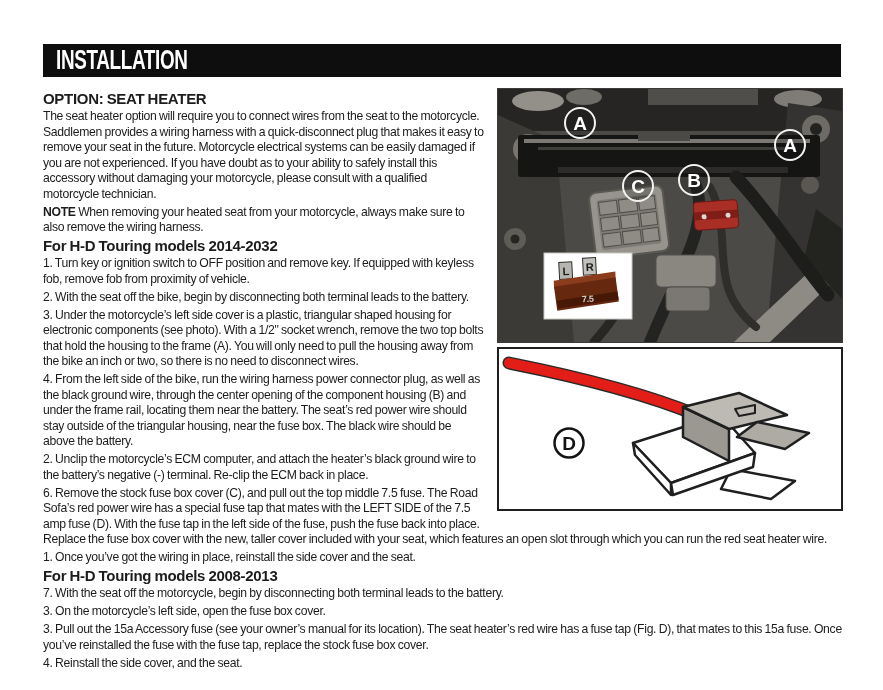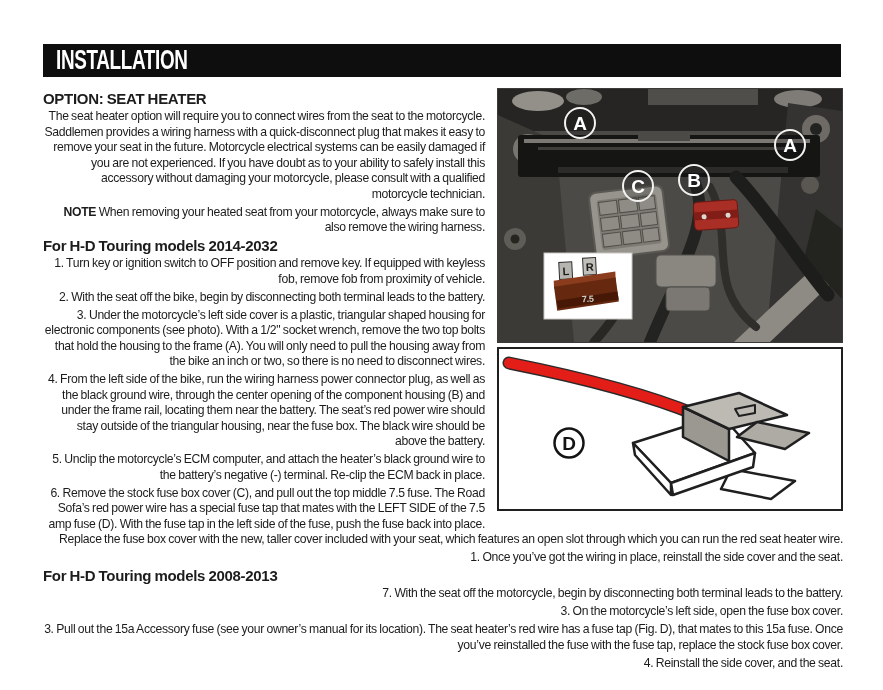--- a/index.html
+++ b/index.html
@@ -14,21 +14,21 @@
   .header-title{
     color:#ffffff;font-weight:700;font-size:27px;line-height:1;
     letter-spacing:-0.5px;white-space:nowrap;
     transform:scaleX(0.70);transform-origin:0 50%;margin-left:13px;
   }
   .content{
     position:absolute;left:43px;top:90px;width:800px;
     font-size:12.2px;line-height:15.5px;letter-spacing:-0.3px;word-spacing:-0.6px;
     text-align:left;
   }
-  .content p{margin:0 0 2.5px 0;text-align:right;}
+  .content p{margin:0 0 2.5px 0;}
   .content h3,.content h4{font-size:15px;margin:1px 0 2.5px 0;letter-spacing:-0.3px;}
   .note .nl{font-weight:700;font-style:normal;}
   .note .nt{}
   .figures{float:right;width:346px;margin:-2px 0 10px 12px;}
   .photo-frame{border:1px solid #3c3b39;line-height:0;background:#4b4a47;}
   .diagram-frame{border:2px solid #1f1f1f;line-height:0;margin-top:4px;background:#fff;}
   svg text{font-family:"Liberation Sans",sans-serif;}
 </style>
 </head>
 <body>
@@ -176,21 +176,21 @@
 
     <h3>OPTION: SEAT HEATER</h3>
     <p>The seat heater option will require you to connect wires from the seat to the motorcycle. Saddlemen provides a wiring harness with a quick-disconnect plug that makes it easy to remove your seat in the future. Motorcycle electrical systems can be easily damaged if you are not experienced. If you have doubt as to your ability to safely install this accessory without damaging your motorcycle, please consult with a qualified motorcycle technician.</p>
     <p class="note"><span class="nl">NOTE</span> <span class="nt">When removing your heated seat from your motorcycle, always make sure to also remove the wiring harness.</span></p>
 
     <h4>For H-D Touring models 2014-2032</h4>
     <p>1. Turn key or ignition switch to OFF position and remove key. If equipped with keyless fob, remove fob from proximity of vehicle.</p>
     <p>2. With the seat off the bike, begin by disconnecting both terminal leads to the battery.</p>
     <p>3. Under the motorcycle’s left side cover is a plastic, triangular shaped housing for electronic components (see photo). With a 1/2" socket wrench, remove the two top bolts that hold the housing to the frame (A). You will only need to pull the housing away from the bike an inch or two, so there is no need to disconnect wires.</p>
     <p>4. From the left side of the bike, run the wiring harness power connector plug, as well as the black ground wire, through the center opening of the component housing (B) and under the frame rail, locating them near the battery. The seat’s red power wire should stay outside of the triangular housing, near the fuse box. The black wire should be above the battery.</p>
-    <p>5. Unclip the motorcycle’s ECM computer, and attach the heater’s black ground wire to the battery’s negative (-) terminal. Re-clip the ECM back in place.</p>
+    <p>2. Unclip the motorcycle’s ECM computer, and attach the heater’s black ground wire to the battery’s negative (-) terminal. Re-clip the ECM back in place.</p>
     <p>6. Remove the stock fuse box cover (C), and pull out the top middle 7.5 fuse. The Road Sofa’s red power wire has a special fuse tap that mates with the LEFT SIDE of the 7.5 amp fuse (D). With the fuse tap in the left side of the fuse, push the fuse back into place. Replace the fuse box cover with the new, taller cover included with your seat, which features an open slot through which you can run the red seat heater wire.</p>
     <p>1. Once you’ve got the wiring in place, reinstall the side cover and the seat.</p>
 
     <h4>For H-D Touring models 2008-2013</h4>
     <p>7. With the seat off the motorcycle, begin by disconnecting both terminal leads to the battery.</p>
     <p>3. On the motorcycle’s left side, open the fuse box cover.</p>
     <p>3. Pull out the 15a Accessory fuse (see your owner’s manual for its location). The seat heater’s red wire has a fuse tap (Fig. D), that mates to this 15a fuse. Once you’ve reinstalled the fuse with the fuse tap, replace the stock fuse box cover.</p>
     <p>4. Reinstall the side cover, and the seat.</p>
 
   </div>

